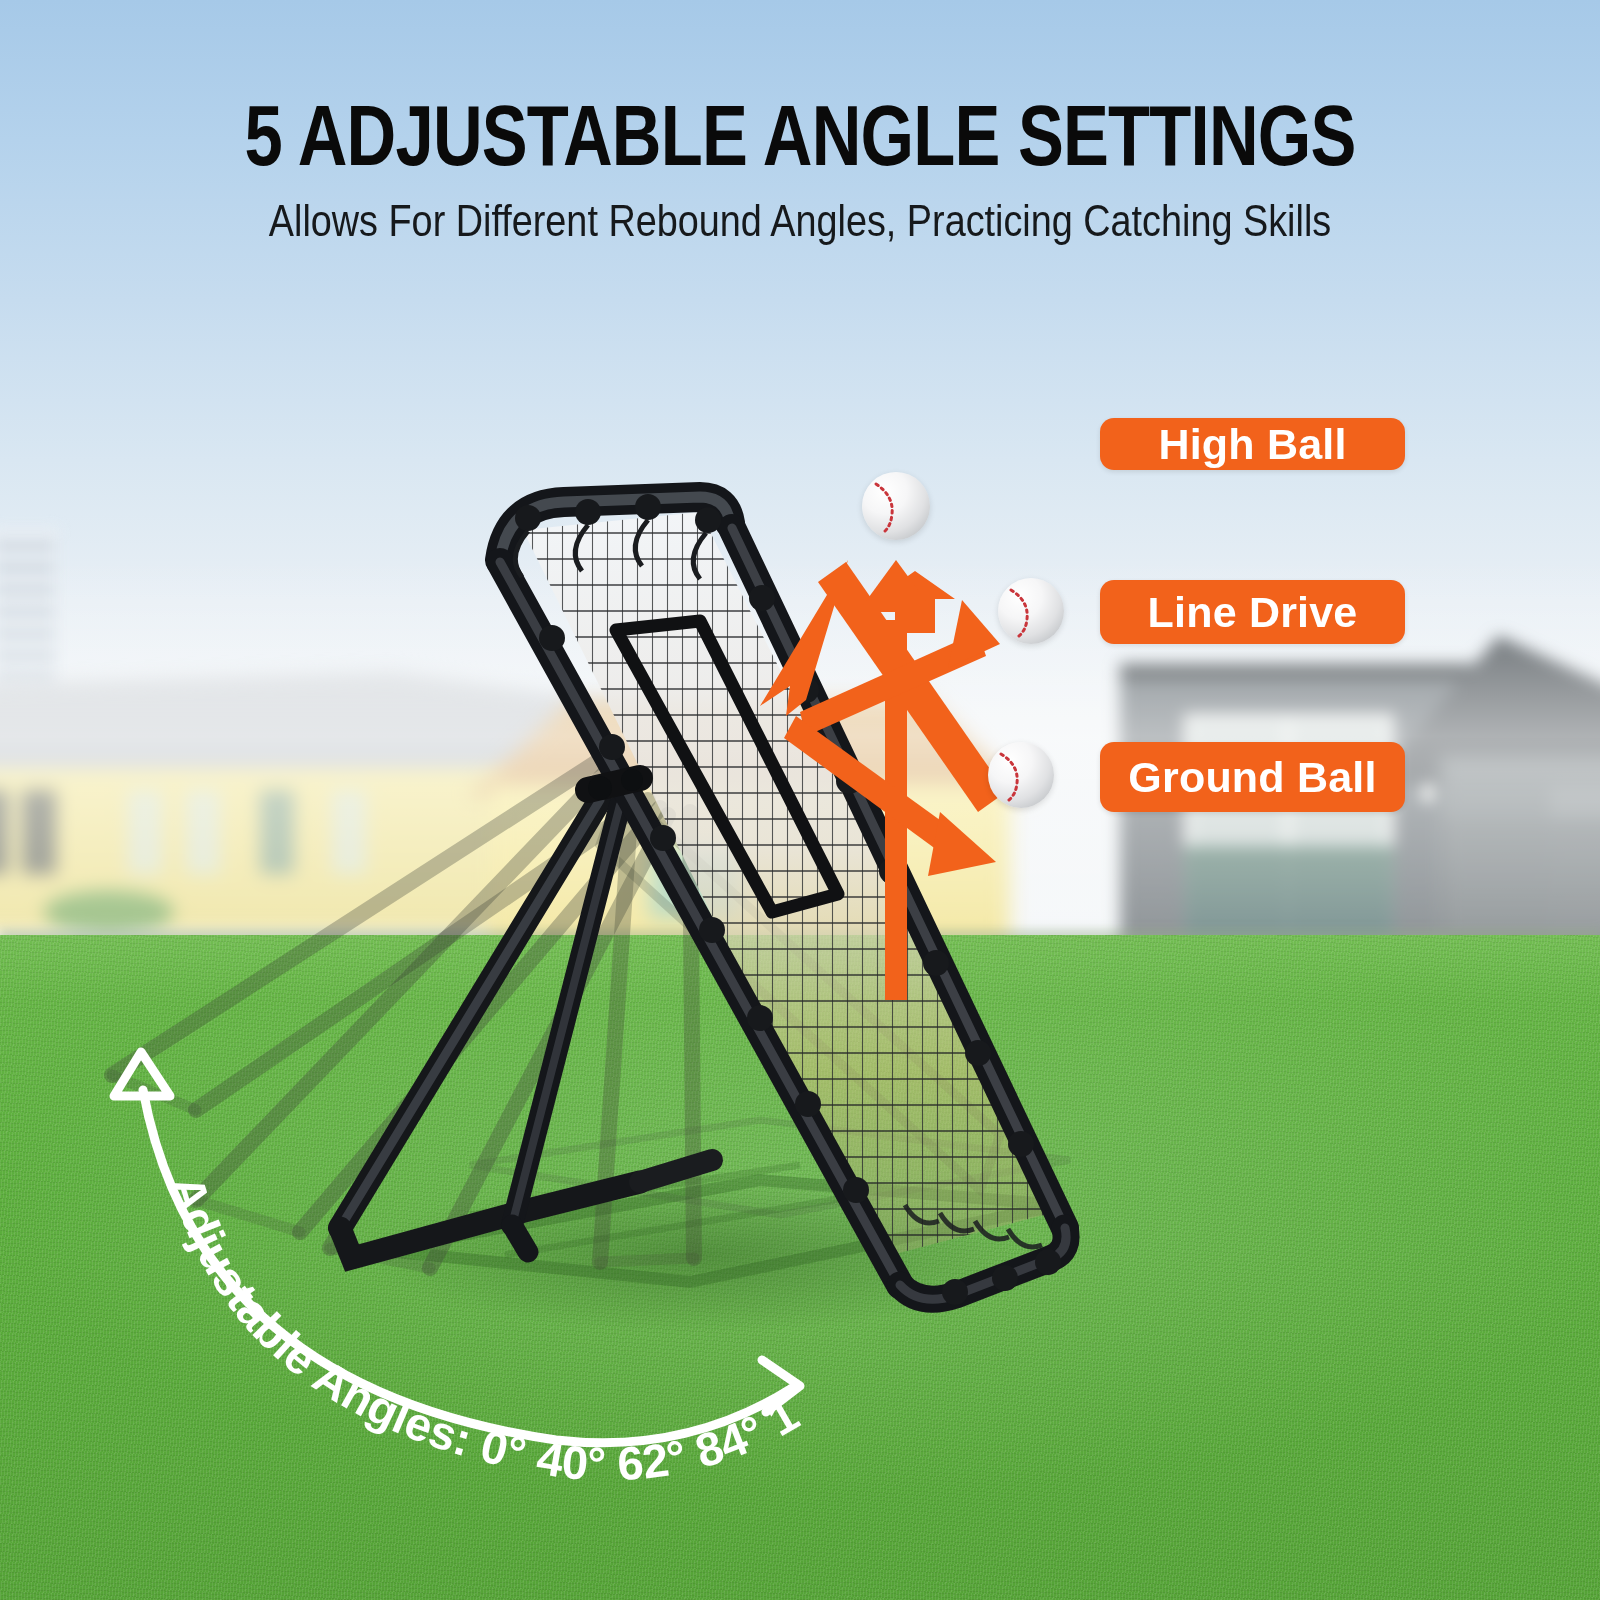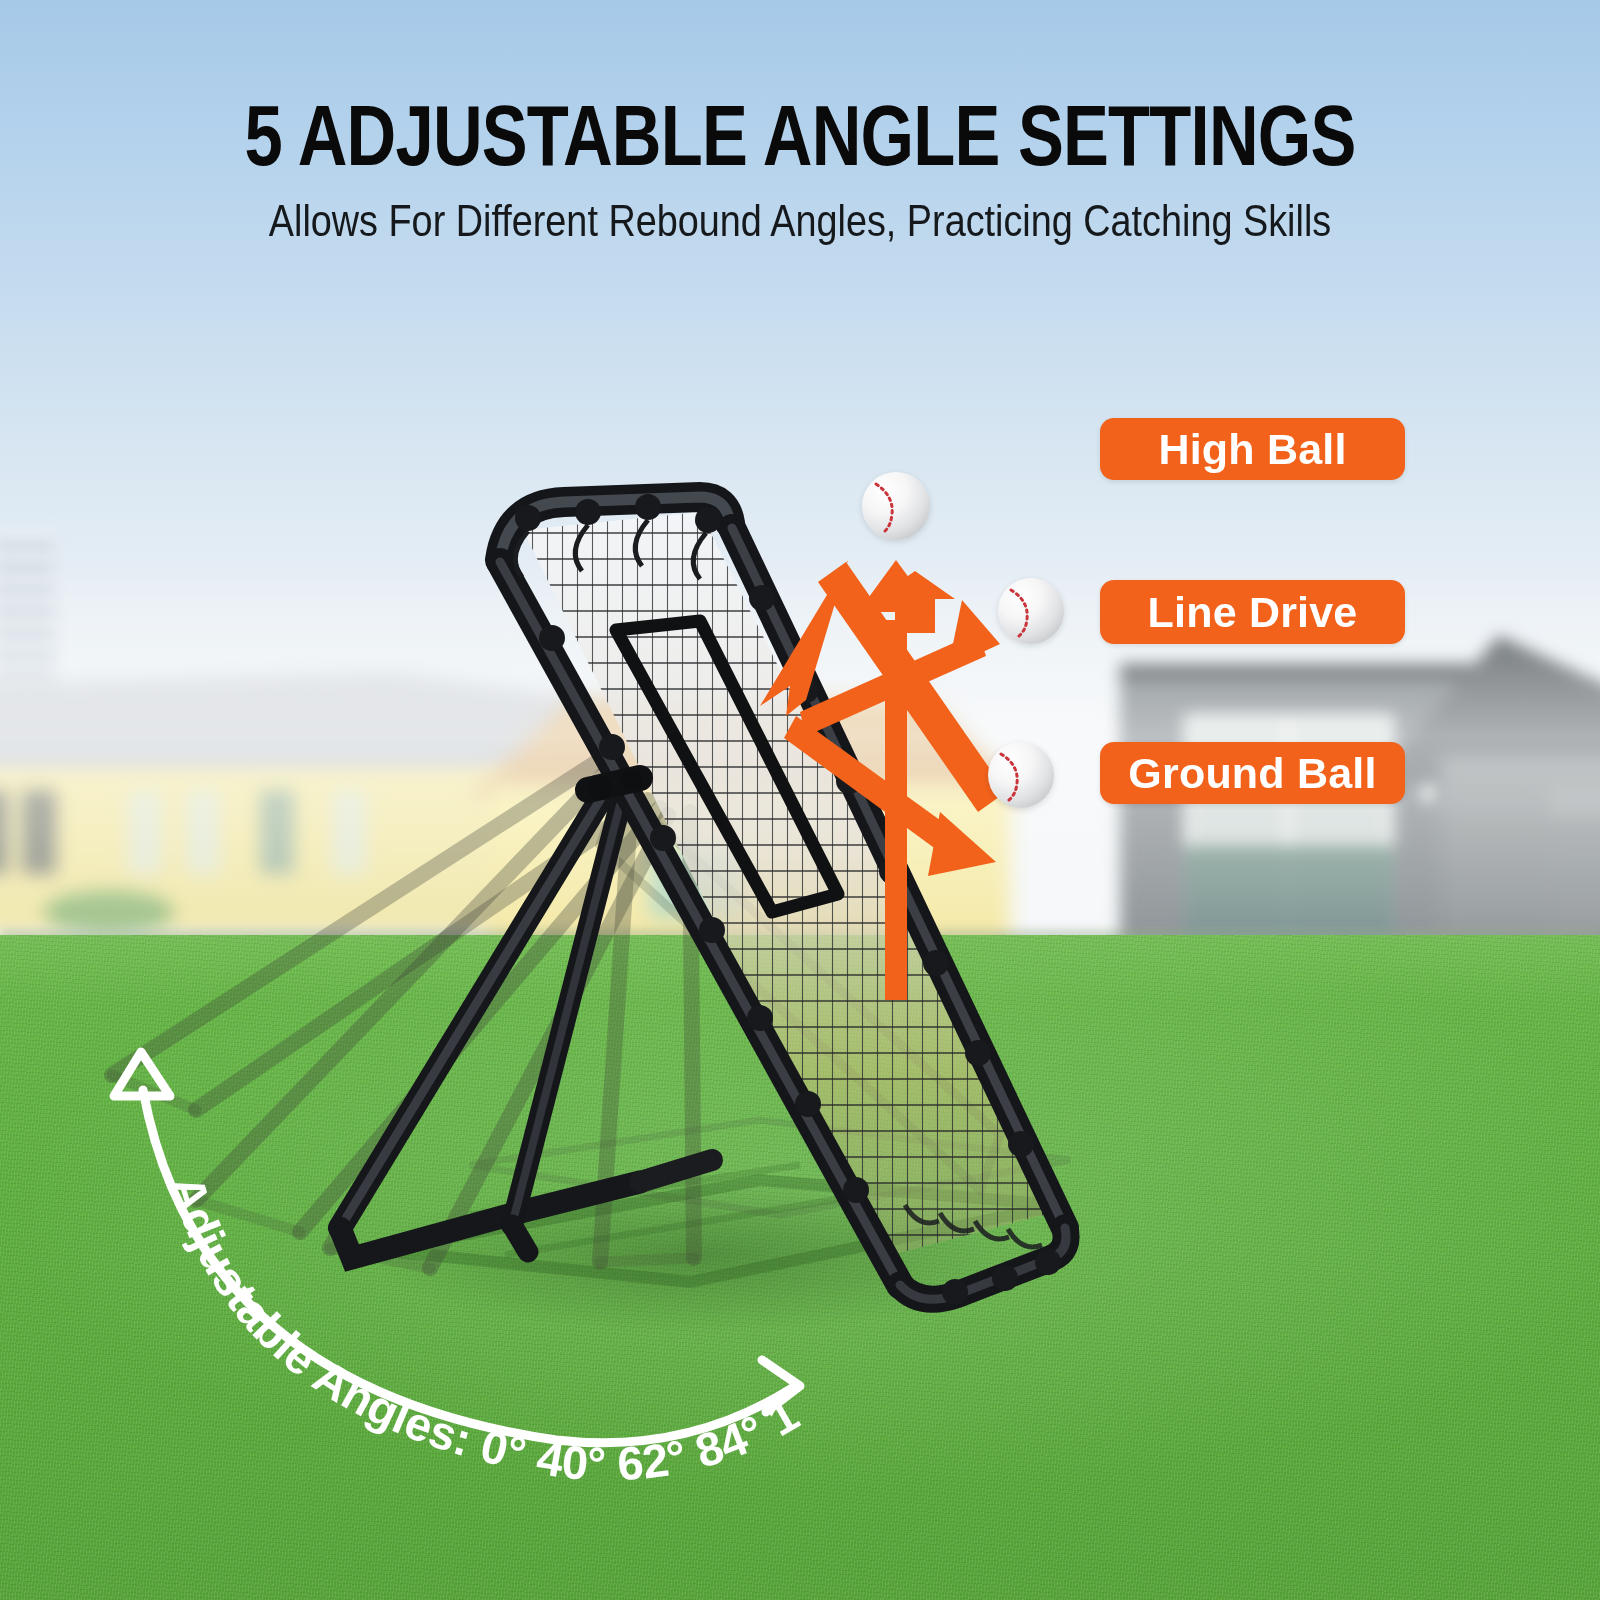--- a/index.html
+++ b/index.html
@@ -151,23 +151,23 @@
   
   .badge{
     position:absolute;
     background:#F2621B;color:#fff;border-radius:14px;
     font-weight:bold;font-size:43px;line-height:43px;
     display:flex;align-items:center;justify-content:center;
     text-align:center;white-space:nowrap;
     box-shadow:0 2px 5px rgba(0,0,0,.10);
     letter-spacing:.2px;
   }
-  #badge-high  {left:1100px;top:418px;width:305px;height:62px;}
+  #badge-high  {left:1100px;top:418px;width:305px;height:52px;}
   #badge-line  {left:1100px;top:580px;width:305px;height:64px;}
-  #badge-ground{left:1100px;top:742px;width:305px;height:62px;}
+  #badge-ground{left:1100px;top:742px;width:305px;height:70px;}
 
   
   .ball{position:absolute;border-radius:50%;
     background:
       radial-gradient(circle at 33% 28%, #ffffff 0%, #f6f6f7 34%, #e0e1e3 62%, #c3c6c9 84%, #aeb2b6 100%);
     box-shadow:0 2px 6px rgba(0,0,0,.12);}
   .ball svg{position:absolute;left:0;top:0;width:100%;height:100%;}
   #ball-high  {left:862px;top:472px;width:68px;height:68px;}
   #ball-line  {left:998px;top:578px;width:66px;height:66px;}
   #ball-ground{left:988px;top:742px;width:66px;height:66px;}

